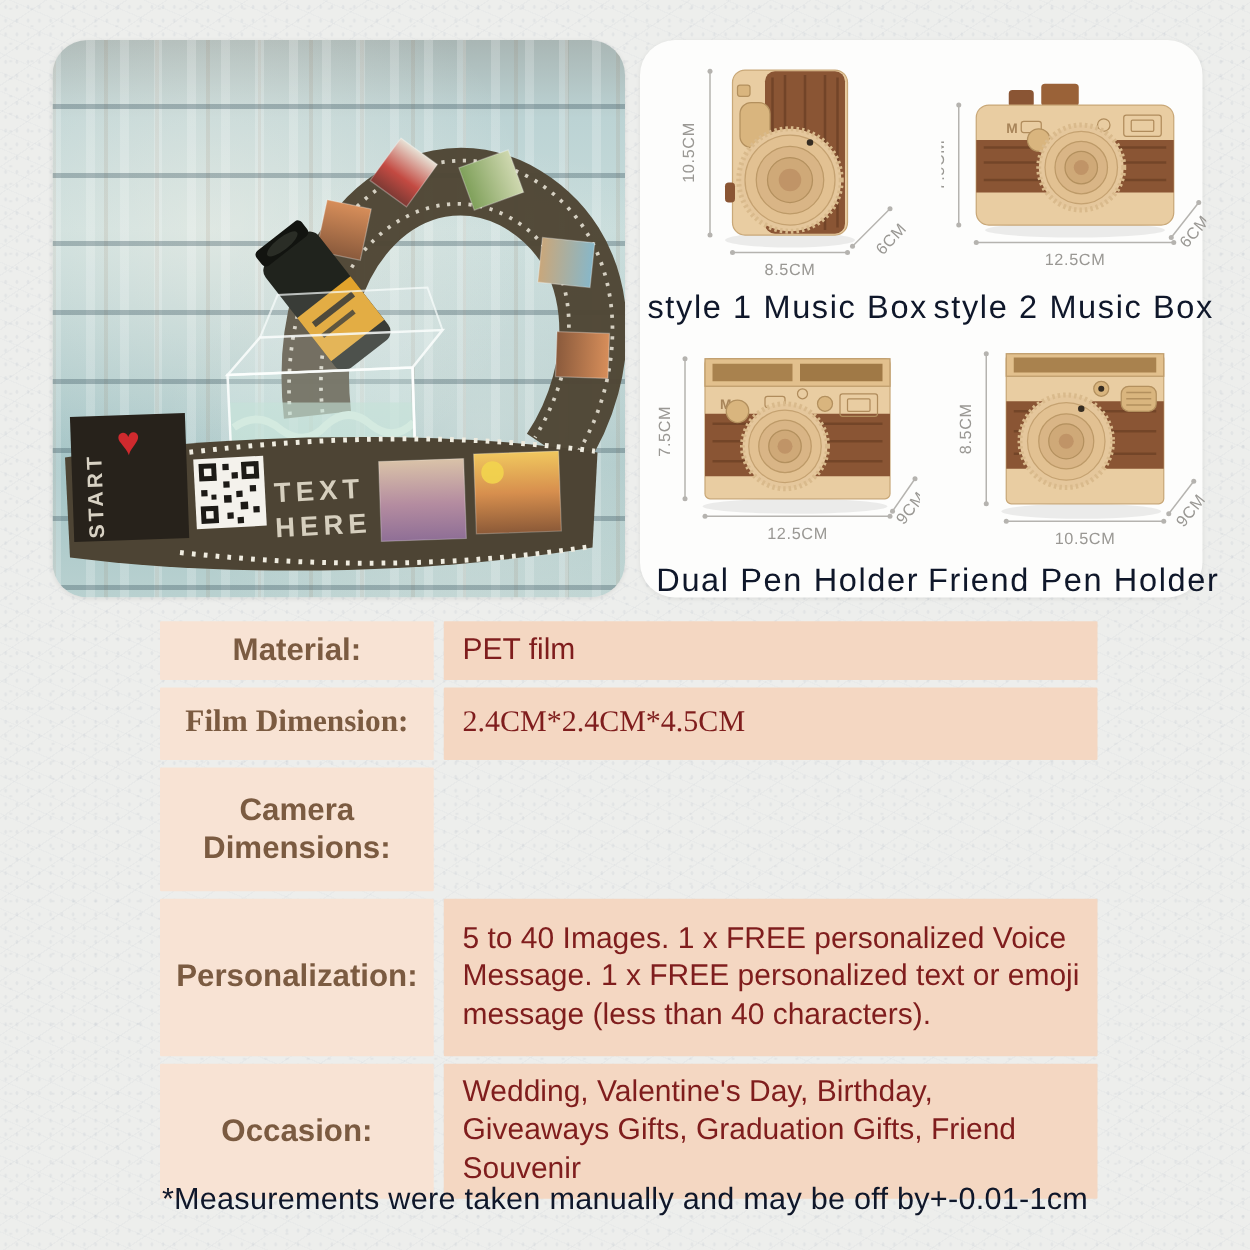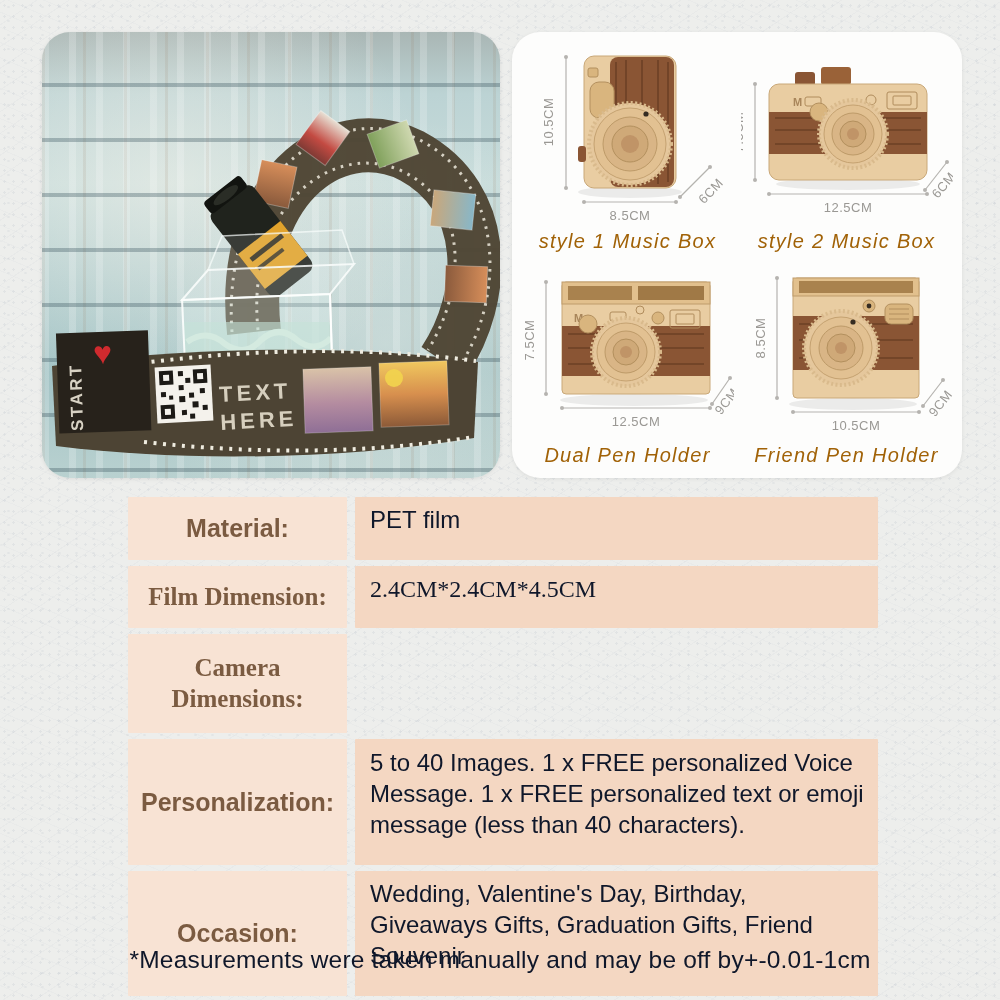--- a/index.html
+++ b/index.html
@@ -40,48 +40,47 @@
   
   .products-panel{
     position:absolute;left:512px;top:32px;width:450px;height:446px;
     border-radius:28px;background:#fdfdfc;
     box-shadow:0 1px 4px rgba(0,0,0,0.07);
     display:grid;grid-template-columns:1fr 1fr;grid-template-rows:1fr 1fr;
     padding:10px 6px 8px 6px;box-sizing:border-box;
   }
   .product-cell{display:flex;flex-direction:column;align-items:center;justify-content:flex-start;}
   .product-caption{
-    font-size:20px;color:#a16207;letter-spacing:1.3px;margin-top:2px;
+    font-size:26px;color:#0f172a;letter-spacing:1.3px;margin-top:2px;
     white-space:nowrap;
-    font-style:italic;
   }
   .dim-label{fill:#9a9894;font-size:13px;letter-spacing:0.5px;}
   .dim-line{stroke:#b5b3af;stroke-width:1.2;fill:none;}
   .dim-dot{fill:#b5b3af;}
 
   
   .spec-table{
     position:absolute;left:128px;top:497px;width:750px;
     display:flex;flex-direction:column;gap:6px;
   }
   .spec-row{display:flex;gap:8px;}
   .spec-label{
     width:219px;flex:0 0 219px;background:#f8e3d4;
     display:flex;align-items:center;justify-content:center;text-align:center;
     font-weight:700;font-size:25px;color:#7b5b41;line-height:1.22;
     border-radius:1px;
   }
   .spec-value{
-    flex:1;background:#f4d7c2;color:#0f172a;font-size:24px;line-height:1.28;
-    display:flex;align-items:center;padding:8px 12px 24px 15px;box-sizing:border-box;
+    flex:1;background:#f4d7c2;color:#7f1d1d;font-size:24px;line-height:1.28;
+    display:flex;align-items:center;padding:8px 12px 8px 15px;box-sizing:border-box;
     white-space:pre-line;border-radius:1px;
   }
   .row-material{min-height:46px;}
   .row-film{min-height:58px;font-family:Liberation Serif, serif;}
-  .row-camera{min-height:99px;font-family:Liberation Serif, serif;}
+  .row-camera{min-height:99px;}
   .row-camera .spec-value{line-height:1.04;font-size:24px;}
   .row-personalization{min-height:126px;}
   .row-occasion{min-height:87px;}
 
   .footer-note{
     position:absolute;left:0;right:0;top:946px;text-align:center;
     font-size:24.5px;color:#0f172a;letter-spacing:0.2px;
   }
 </style>
 </head>

